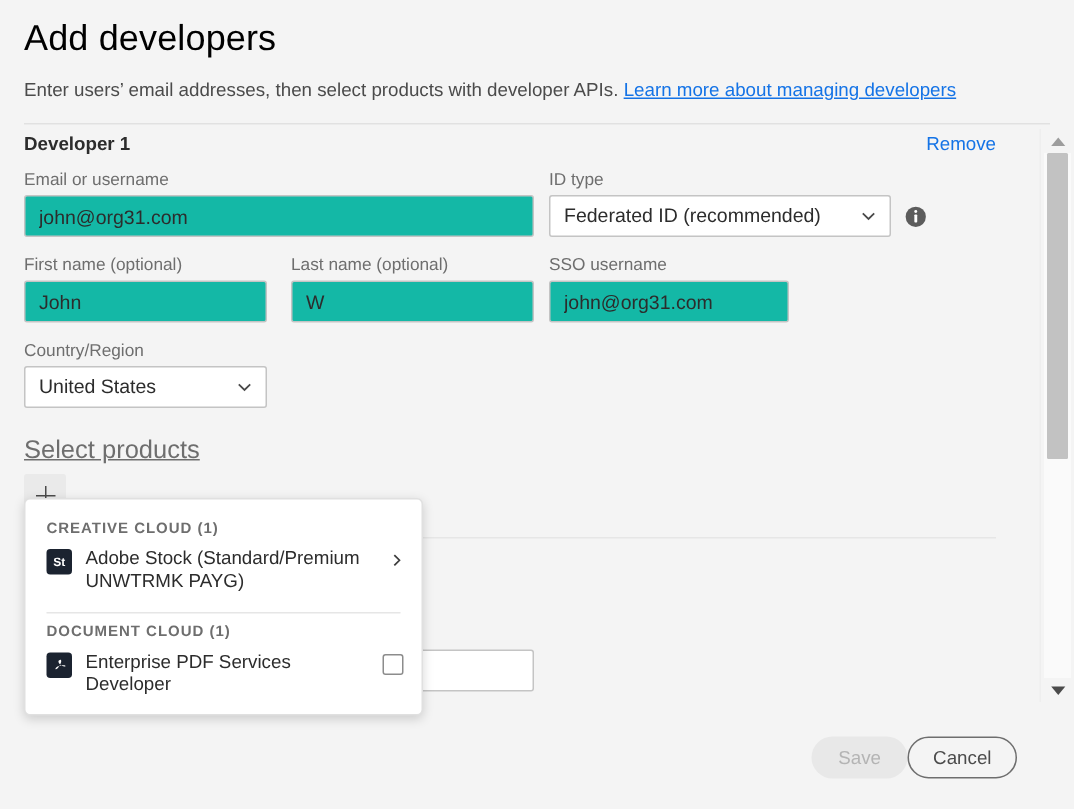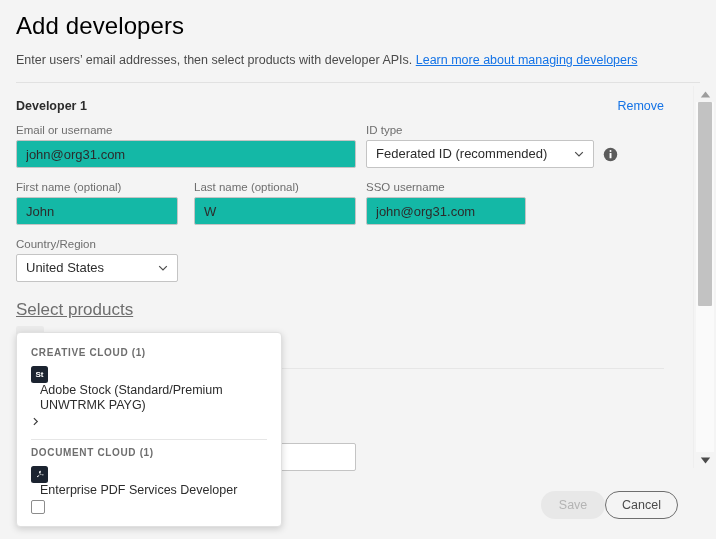--- a/index.html
+++ b/index.html
@@ -50,21 +50,21 @@
   .divider {
     height: 1px;
     background: #e1e1e1;
     margin: 14px 16px 0 16px;
   }
 
   
   .scroll-region {
     position: absolute;
     left: 0;
-    top: 87px;
+    top: 77px;
     width: 716px;
     height: 392px;
     overflow: hidden;
   }
   .scroll-content {
     position: relative;
     padding: 0 16px;
     box-sizing: border-box;
     width: 690px;
   }
@@ -234,21 +234,20 @@
     color: #6e6e6e;
     font-weight: 700;
     padding: 6px 14px 5px 14px;
     text-transform: uppercase;
   }
   .popup-item {
     display: flex;
     align-items: flex-start;
     padding: 2px 12px 6px 14px;
     cursor: pointer;
-    flex-direction: column;
   }
   .prod-icon {
     width: 17px;
     height: 17px;
     border-radius: 2.5px;
     flex: 0 0 auto;
     margin-top: 1px;
     display: flex;
     align-items: center;
     justify-content: center;

